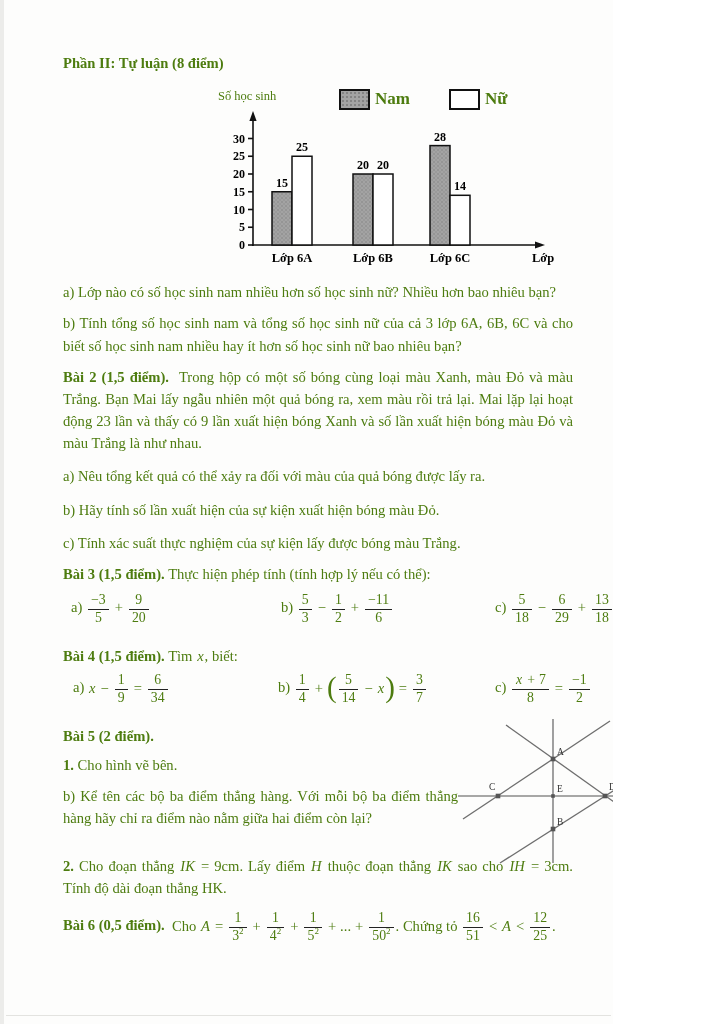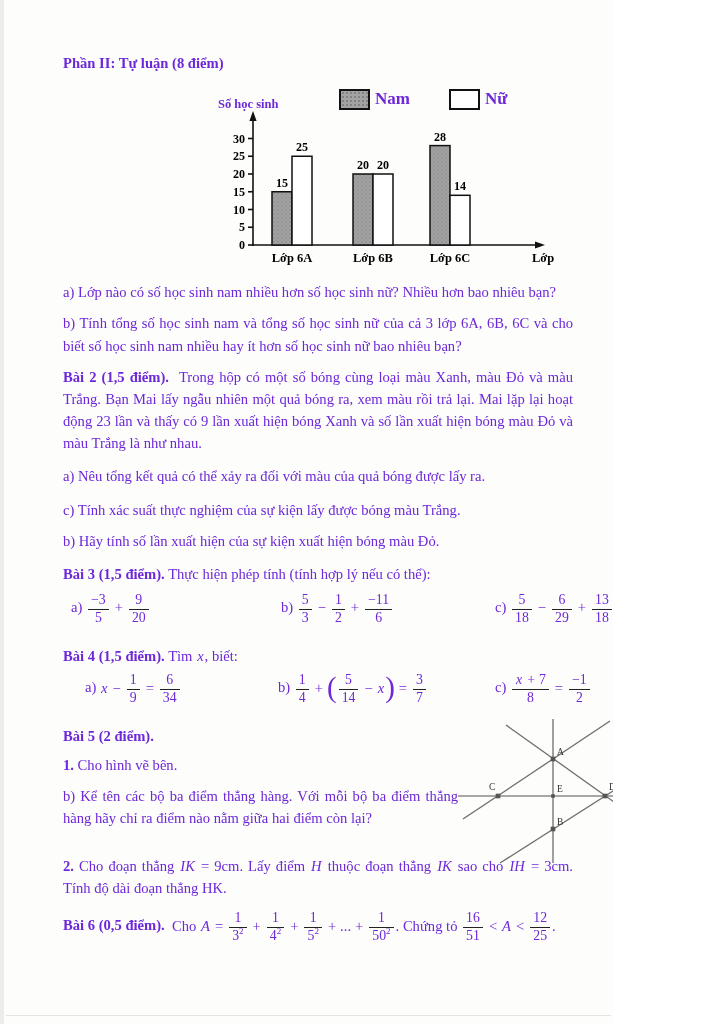--- a/index.html
+++ b/index.html
@@ -1,17 +1,17 @@
 <!DOCTYPE html>
 <html><head>
 <meta charset="utf-8">
 <style>
   html,body{margin:0;padding:0;}
   .page{position:relative;width:613px;height:1024px;background:#fdfdfc;overflow:hidden;
-        font-family:"Liberation Serif", serif;color:#6d28d9;}
+        font-family:"Liberation Serif", serif;color:#4d7c0f;}
   .page::before{content:"";position:absolute;left:0;top:0;width:4px;height:100%;background:#ececea;}
   .page::after{content:"";position:absolute;left:6px;right:2px;bottom:8px;height:1px;background:#e3e3e0;}
   .content{position:relative;padding:52px 40px 0 63px;font-size:14.6px;line-height:1.52;}
   p{margin:0 0 9px 0;}
   .just{text-align:justify;}
   b,.bold{font-weight:bold;}
 
   
   .math{white-space:nowrap;}
   .math .txt{}
@@ -23,21 +23,21 @@
   .math .frac .num{display:block;padding:0 3px 1px 3px;}
   .math .frac .den{display:block;border-top:1.2px solid #222;padding:1px 3px 0 3px;}
   .math .frac sup{font-size:9px;line-height:0;}
   .math .lp,.math .rp{font-size:29px;font-weight:300;vertical-align:middle;line-height:0;
                       position:relative;top:-2px;}
   .mrow{position:relative;height:54px;margin-bottom:2px;}
   .mitem{position:absolute;top:4px;}
 
   
   .chart{position:relative;width:350px;height:192px;margin:2px 0 6px 150px;}
-  .chart .ylab{position:absolute;left:5px;top:12px;font-weight:bold;font-size:12.5px;}
+  .chart .ylab{position:absolute;left:5px;top:4px;font-weight:normal;font-size:12.5px;}
   .legend-item{position:absolute;top:3px;display:flex;align-items:center;padding-left:48px;}
   .legend-box{width:31px;height:21px;border:2px solid #111;box-sizing:border-box;}
   .legend-box.nam{background-color:#a3a3a3;
     background-image:radial-gradient(#838383 1px, rgba(0,0,0,0) 1.2px);background-size:4px 4px;}
   .legend-box.nu{background:#ffffff;}
   .legend-label{font-weight:bold;font-size:17px;margin-left:5px;}
   .chart svg{position:absolute;left:0;top:26px;}
 
   
   .sec5{position:relative;margin-bottom:26px;}
@@ -109,39 +109,39 @@
       </div>
 
     <p>a) Lớp nào có số học sinh nam nhiều hơn số học sinh nữ? Nhiều hơn bao nhiêu bạn?</p>
     <p class="just">b) Tính tổng số học sinh nam và tổng số học sinh nữ của cả 3 lớp 6A, 6B, 6C và cho biết số học sinh nam nhiều hay ít hơn số học sinh nữ bao nhiêu bạn?</p>
 
     <p class="just" style="margin-bottom:11px">
       <b>Bài 2 (1,5 điểm).</b>&nbsp;
       <span>Trong hộp có một số bóng cùng loại màu Xanh, màu Đỏ và màu Trắng. Bạn Mai lấy ngẫu nhiên một quả bóng ra, xem màu rồi trả lại. Mai lặp lại hoạt động 23 lần và thấy có 9 lần xuất hiện bóng Xanh và số lần xuất hiện bóng màu Đỏ và màu Trắng là như nhau.</span>
     </p>
     <p style="margin-bottom:11px">a) Nêu tổng kết quả có thể xảy ra đối với màu của quả bóng được lấy ra.</p>
+    <p style="margin-bottom:11px">b) Hãy tính số lần xuất hiện của sự kiện xuất hiện bóng màu Đỏ.</p>
     <p>c) Tính xác suất thực nghiệm của sự kiện lấy được bóng màu Trắng.</p>
-    <p style="margin-bottom:11px">b) Hãy tính số lần xuất hiện của sự kiện xuất hiện bóng màu Đỏ.</p>
 
     <p style="margin-bottom:4px">
       <b>Bài 3 (1,5 điểm).</b>
       <span>Thực hiện phép tính (tính hợp lý nếu có thể):</span>
     </p>
     <div class="mrow">
       <span class="mitem math" style="left:8px"><span class="txt">a) </span><span class="frac"><span class="num">−3</span><span class="den">5</span></span><span class="op">+</span><span class="frac"><span class="num">9</span><span class="den">20</span></span></span>
       <span class="mitem math" style="left:218px"><span class="txt">b) </span><span class="frac"><span class="num">5</span><span class="den">3</span></span><span class="op">−</span><span class="frac"><span class="num">1</span><span class="den">2</span></span><span class="op">+</span><span class="frac"><span class="num">−11</span><span class="den">6</span></span></span>
       <span class="mitem math" style="left:432px"><span class="txt">c) </span><span class="frac"><span class="num">5</span><span class="den">18</span></span><span class="op">−</span><span class="frac"><span class="num">6</span><span class="den">29</span></span><span class="op">+</span><span class="frac"><span class="num">13</span><span class="den">18</span></span><span class="op">+</span><span class="frac"><span class="num">−23</span><span class="den">29</span></span><span class="op">+</span><span class="frac"><span class="num">5</span><span class="den">6</span></span></span>
     </div>
 
     <p style="margin-bottom:2px">
       <b>Bài 4 (1,5 điểm).</b>
       <span class="math"><span class="txt">Tìm </span><span class="var">x</span><span class="txt">, biết:</span></span>
     </p>
     <div class="mrow">
-      <span class="mitem math" style="left:22px"><span class="txt">a) </span><span class="var">x</span><span class="op">−</span><span class="frac"><span class="num">1</span><span class="den">9</span></span><span class="op">=</span><span class="frac"><span class="num">6</span><span class="den">34</span></span></span>
+      <span class="mitem math" style="left:10px"><span class="txt">a) </span><span class="var">x</span><span class="op">−</span><span class="frac"><span class="num">1</span><span class="den">9</span></span><span class="op">=</span><span class="frac"><span class="num">6</span><span class="den">34</span></span></span>
       <span class="mitem math" style="left:215px"><span class="txt">b) </span><span class="frac"><span class="num">1</span><span class="den">4</span></span><span class="op">+</span><span class="lp">(</span><span class="frac"><span class="num">5</span><span class="den">14</span></span><span class="op">−</span><span class="var">x</span><span class="rp">)</span><span class="op">=</span><span class="frac"><span class="num">3</span><span class="den">7</span></span></span>
       <span class="mitem math" style="left:432px"><span class="txt">c) </span><span class="frac"><span class="num"><span class="var">x</span><span class="op">+</span><span class="txt">7</span></span><span class="den">8</span></span><span class="op">=</span><span class="frac"><span class="num">−1</span><span class="den">2</span></span></span>
     </div>
 
     <div class="sec5">
       <div class="txtcol">
         <p style="margin-bottom:7px"><b>Bài 5 (2 điểm).</b></p>
         <p class="math" style="margin-bottom:8px"><span class="b">1.</span><span class="txt"> Cho hình vẽ bên.</span></p>
         <p class="just">b) Kể tên các bộ ba điểm thẳng hàng. Với mỗi bộ ba điểm thẳng hàng hãy chỉ ra điểm nào nằm giữa hai điểm còn lại?</p>
       </div>

